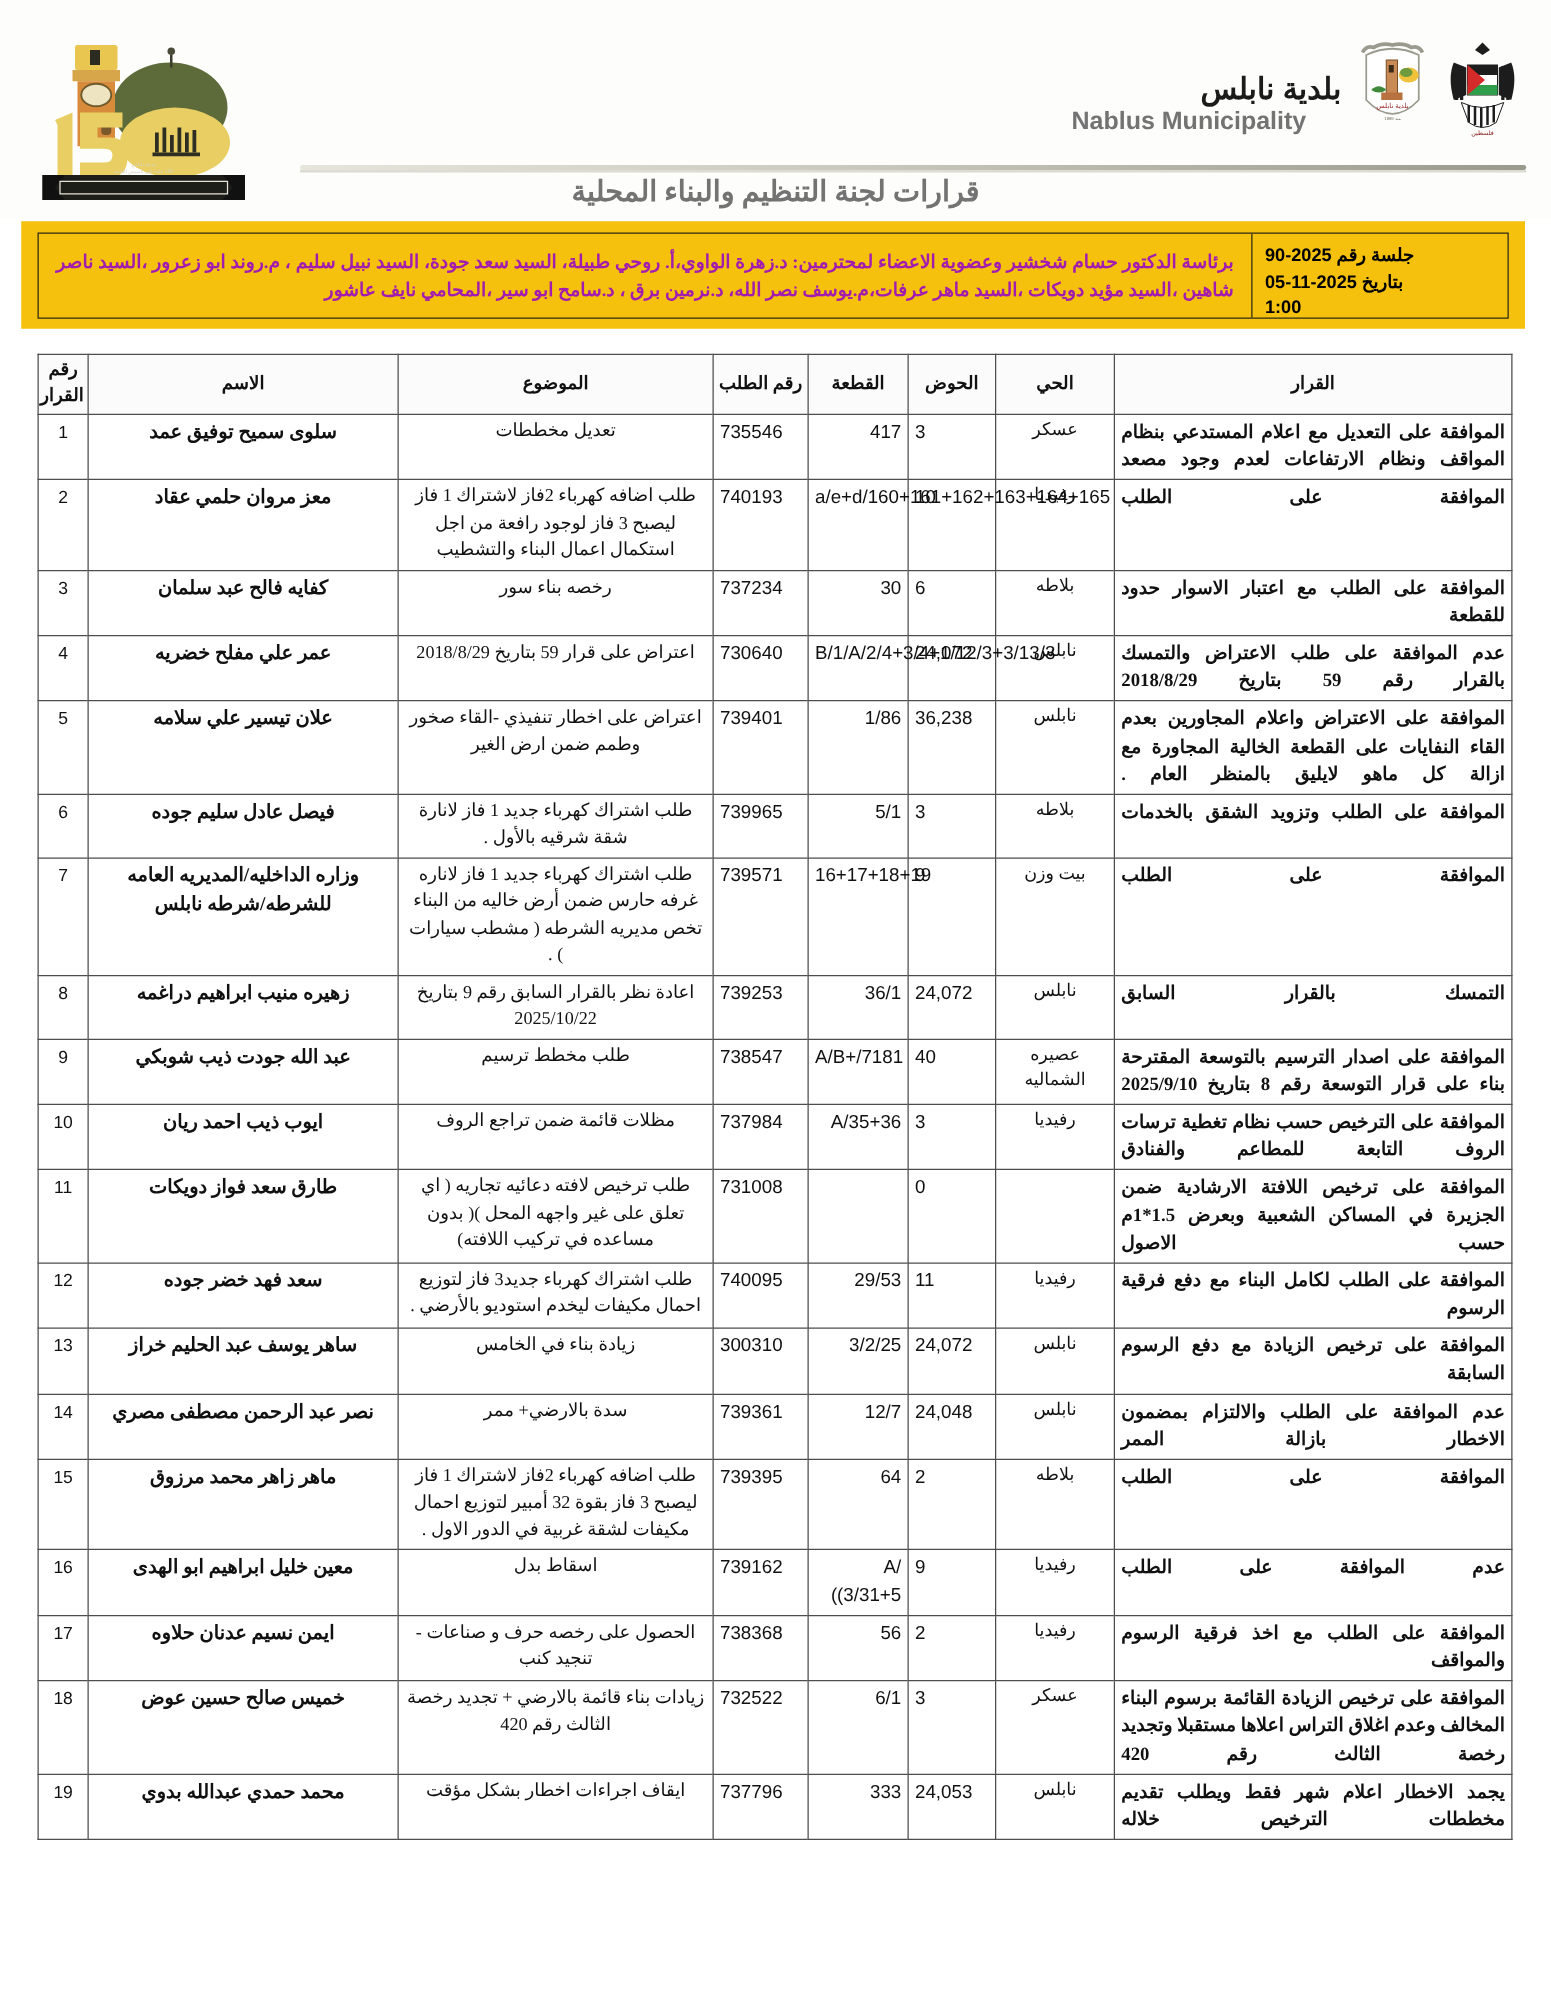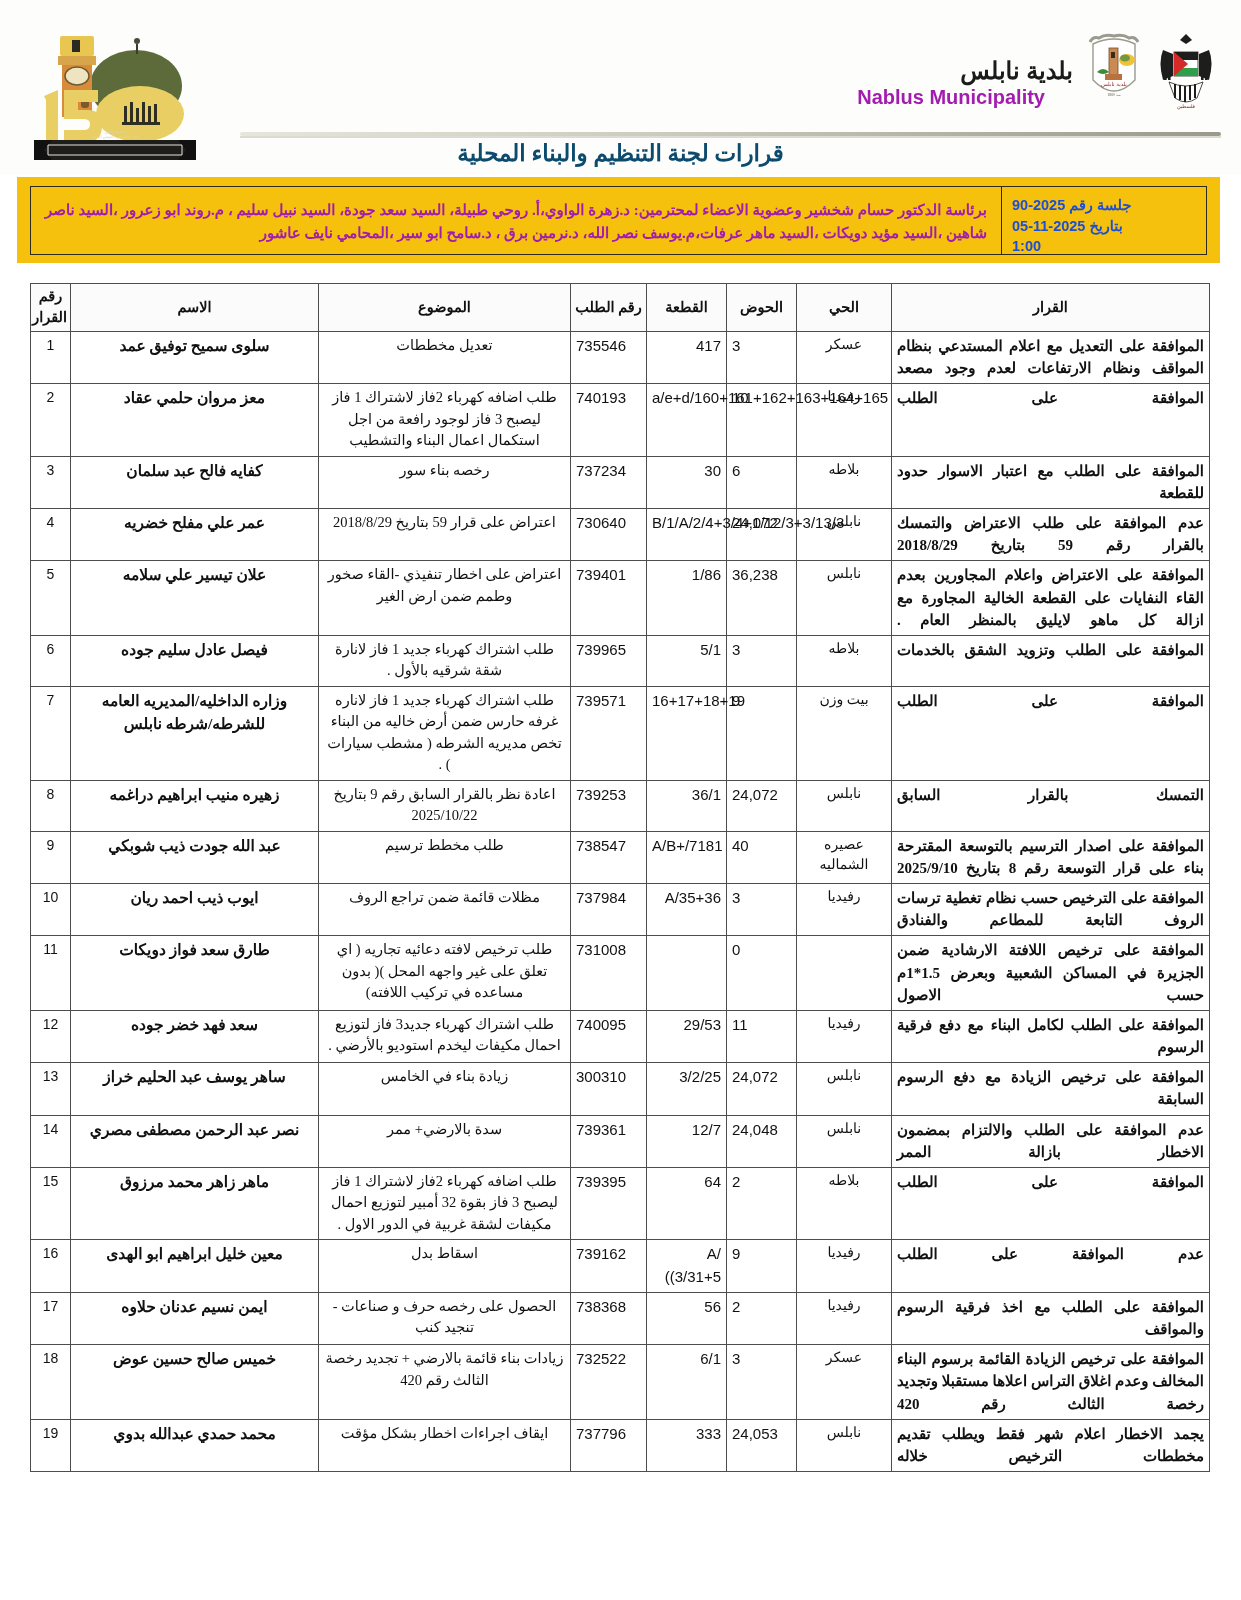--- a/index.html
+++ b/index.html
@@ -72,21 +72,21 @@
   }
 
   .doc-title {
     position: absolute;
     left: 0;
     right: 0;
     top: 140px;
     text-align: center;
     font-size: 23px;
     font-weight: bold;
-    color: #0c4a6e;
+    color: #737373;
     direction: rtl;
   }
 
   
   .session-banner {
     position: absolute;
     left: 18px;
     right: 22px;
     top: 178px;
     height: 84px;
@@ -108,21 +108,21 @@
     flex: 0 0 205px;
     border-left: 1px solid #2e2a16;
     padding: 8px 14px 4px 10px;
     box-sizing: border-box;
     text-align: left;
     direction: rtl;
     font-family: "Liberation Sans", sans-serif;
     font-size: 14.5px;
     font-weight: bold;
     line-height: 1.42;
-    color: #1d4ed8;
+    color: #000000;
   }
   .session-members {
     flex: 1 1 auto;
     padding: 12px 14px 6px 14px;
     box-sizing: border-box;
     direction: rtl;
     text-align: justify;
     font-size: 15px;
     font-weight: bold;
     line-height: 1.52;
@@ -292,21 +292,21 @@
       <ellipse cx="44" cy="32" rx="8" ry="6" fill="#f0c23c"></ellipse>
       <ellipse cx="42" cy="30" rx="5" ry="3.6" fill="#6f9b3f"></ellipse>
       <path d="M14 44 Q20 38 26 44 Q20 48 14 44 Z" fill="#3f8a3a"></path>
       <text x="31" y="58" font-size="5.5" fill="#a02525" text-anchor="middle" font-family="Liberation Sans, sans-serif">بلدية نابلس</text>
       <text x="31" y="68" font-size="3.4" fill="#6a6a5c" text-anchor="middle" font-family="Liberation Sans, sans-serif">منذ 1869</text>
     </svg>
 
     <span class="brand-name">بلدية نابلس</span>
   </div>
 
-  <div style="position:absolute; right:196px; top:86px; font-family:'Liberation Sans',sans-serif; font-size:20px; font-weight:bold; color:#a21caf; direction:ltr;">Nablus Municipality</div>
+  <div style="position:absolute; right:196px; top:86px; font-family:'Liberation Sans',sans-serif; font-size:20px; font-weight:bold; color:#737373; direction:ltr;">Nablus Municipality</div>
 
   <div class="header-rule"></div>
 
   <div class="doc-title">قرارات لجنة التنظيم والبناء المحلية</div>
 </div>
 
 <div class="session-banner">
   <div class="session-inner">
     <div class="session-meta">
       <div>جلسة رقم 2025-90</div>

